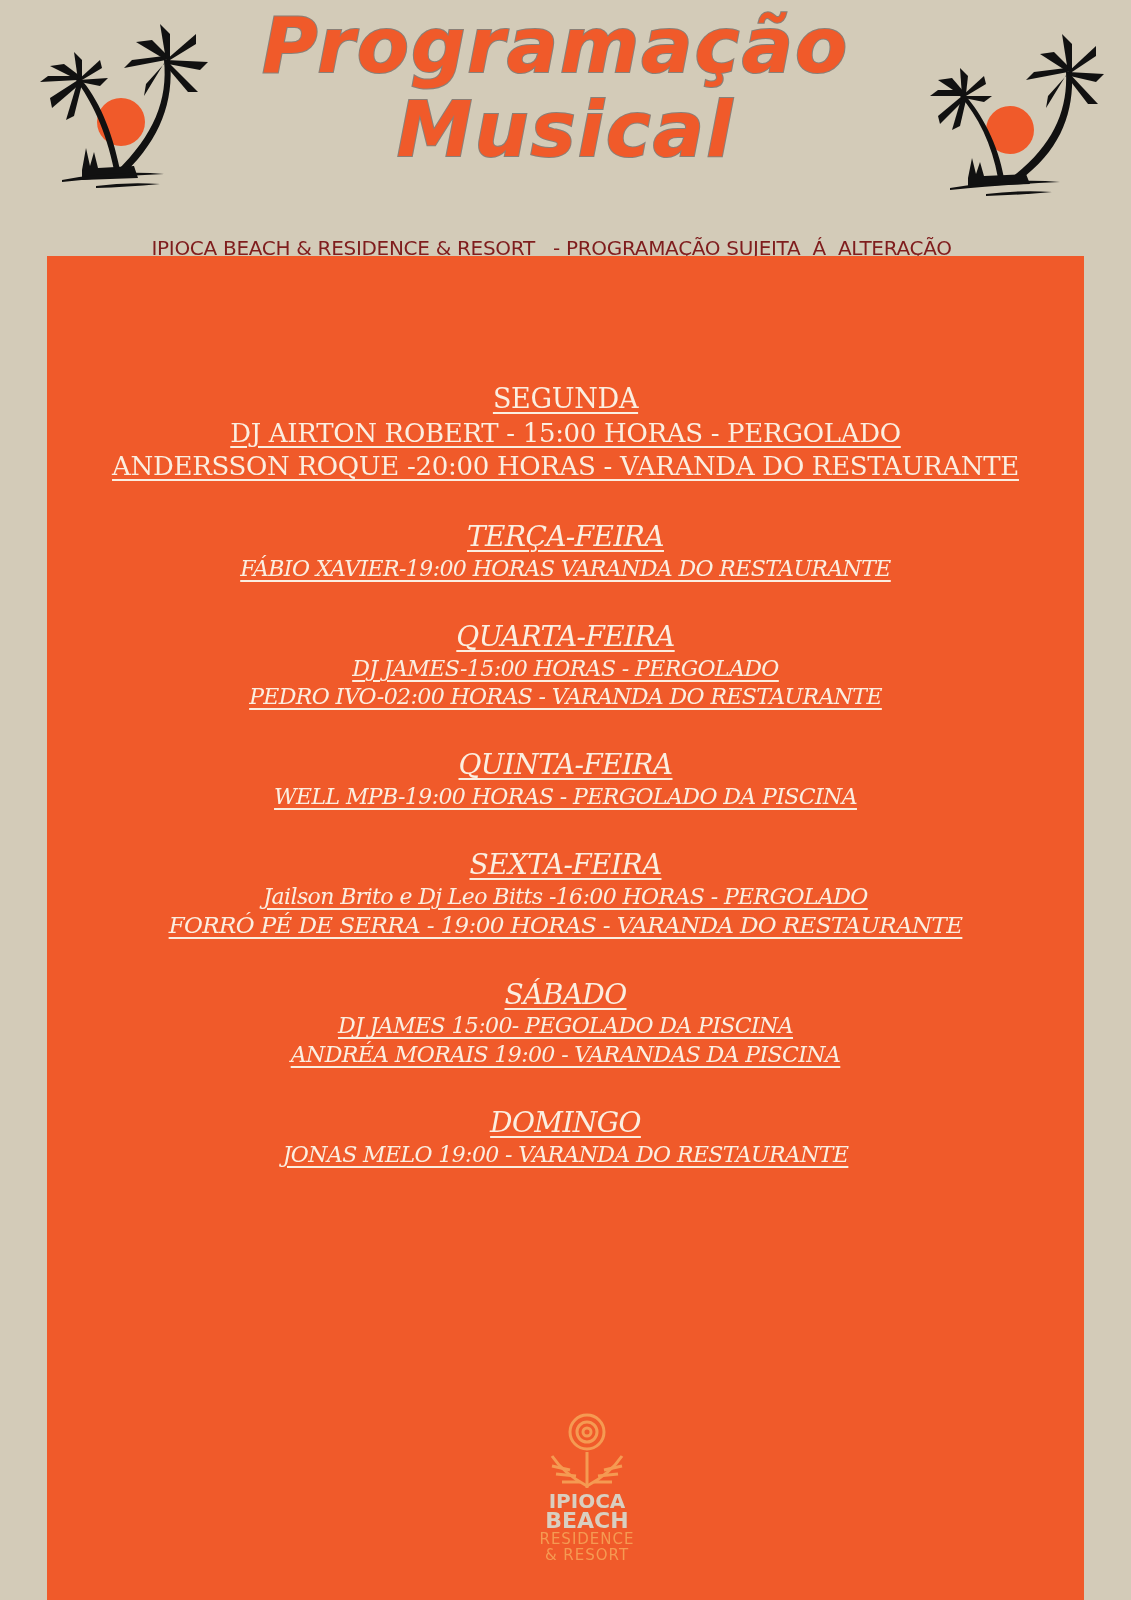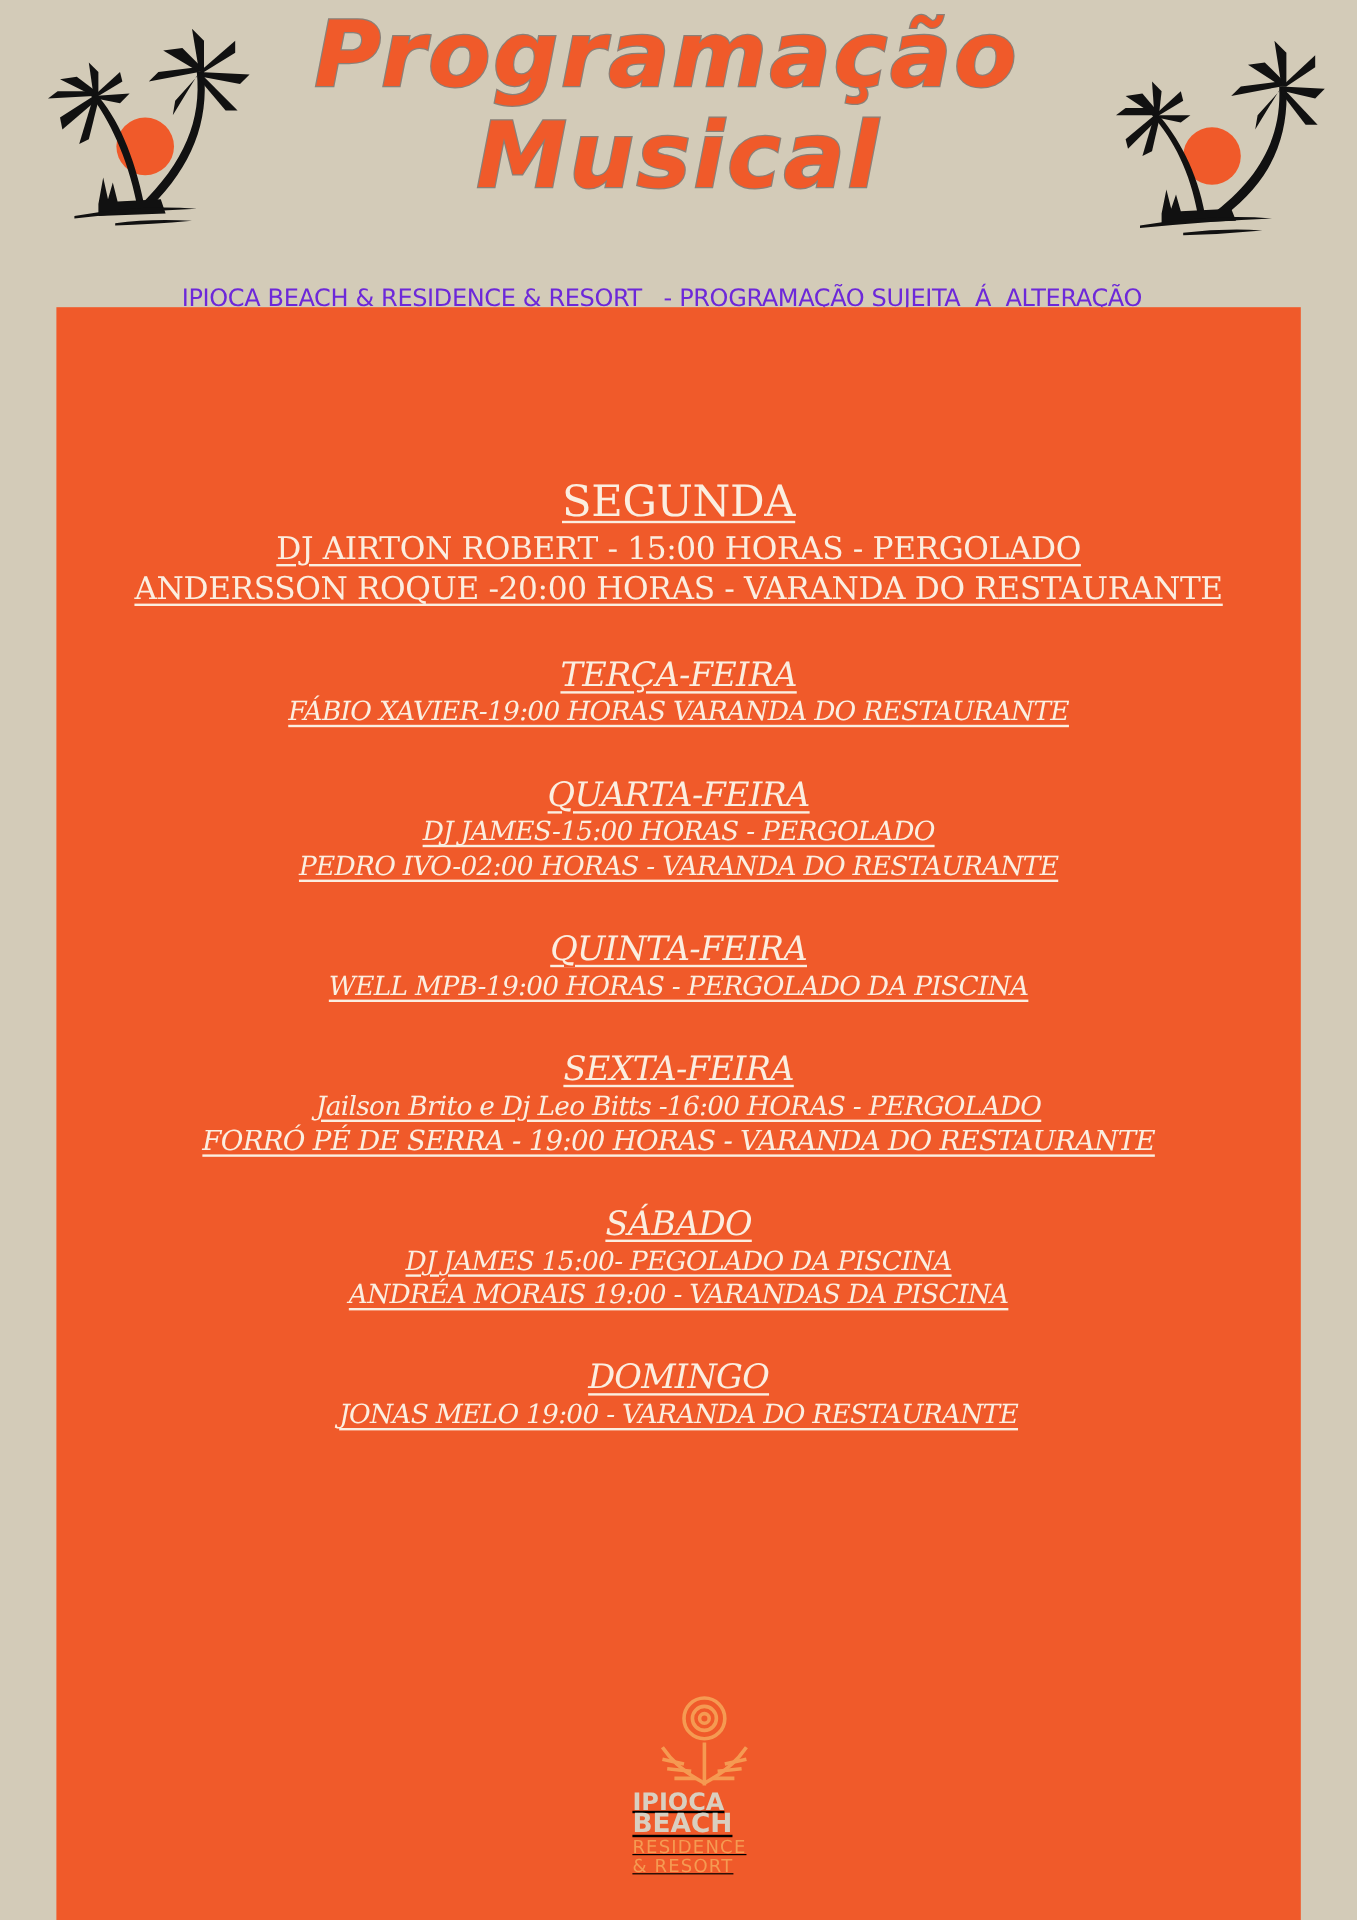--- a/index.html
+++ b/index.html
@@ -39,21 +39,21 @@
     .palm.left { left: 36px; top: 20px; }
     .palm.right { left: 930px; top: 26px; }
 
     .subtitle {
       position: absolute;
       left: 0; top: 212px;
       width: 1131px;
       text-align: center;
       font-family: "DejaVu Sans", sans-serif;
       font-size: 20px;
-      color: #6d28d9;
+      color: #7f1d1d;
       letter-spacing: -0.3px;
       white-space: pre;
     }
     .subtitle span { margin-left: -40px; }
 
     .panel {
       position: absolute;
       left: 47px; top: 256px;
       width: 1037px; height: 1344px;
       background: #f05a2a;
@@ -70,32 +70,32 @@
     .day-block .day, .day-block .event {
       display: block;
       text-decoration: underline;
       text-decoration-thickness: 2px;
       text-underline-offset: 4px;
       line-height: 1.28;
     }
     .day-block .day { font-size: 28px; }
     .day-block .event { font-size: 22px; }
     .day-block.upright .day, .day-block.upright .event { font-style: normal; font-size: 26px; letter-spacing: -0.3px; }
-    .day-block.upright .day { font-size: 36px; margin-top: 14px; }
+    .day-block.upright .day { font-size: 27px; }
     .day-block.italic .day, .day-block.italic .event { font-style: italic; letter-spacing: -0.6px; }
     .event.small { font-size: 23px !important; }
 
     #d-terca { margin-top: 22px; }
 
     .logo {
       position: absolute;
       left: 480px; top: 1156px;
       width: 120px;
       height: 150px;
-      text-decoration: underline;
+      text-align: center;
     }
     .logo svg { display: block; margin: 0 auto; }
     .logo .brand1, .logo .brand2 {
       display: block;
       font-family: "DejaVu Sans", sans-serif;
       font-weight: bold;
       color: #d9cfc0;
       line-height: 0.95;
     }
     .logo .brand1 { font-size: 20px; letter-spacing: 0px; }

